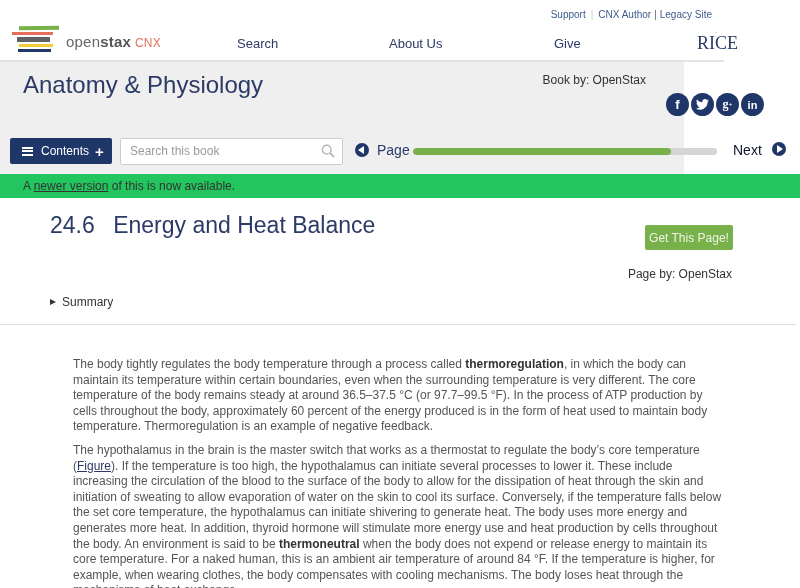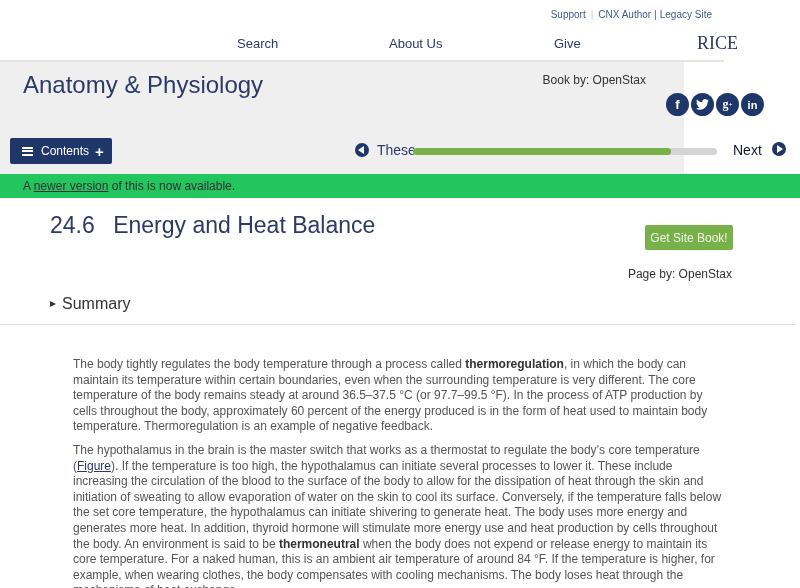--- a/index.html
+++ b/index.html
@@ -38,37 +38,45 @@
   .progress { position: absolute; left: 413px; top: 86px; width: 304px; height: 7px; background: #d5d5d5; border-radius: 4px; overflow: hidden; }
   .progress .fill { height: 100%; background: #78b04a; border-radius: 4px; }
   .next { position: absolute; left: 733px; top: 80px; display: flex; font-size: 14px; color: #0f172a; }
   .next .label { margin-right: 10px; }
   .notice { position: absolute; left: 0; top: 174px; width: 800px; height: 24px; background: #22c55e; font-size: 12px; color: #333; padding: 5px 0 0 23px; }
   .notice a { color: #333; text-decoration: underline; }
   .page-title { position: absolute; left: 50px; top: 212px; font-size: 23px; color: #2b3a66; }
   .page-title .num { margin-right: 12px; }
   .get-book { position: absolute; left: 645px; top: 225px; width: 88px; height: 25px; background: #78b04a; color: #eef5e6; border-radius: 2px; font-size: 12px; display: flex; align-items: center; justify-content: center; }
   .page-by { position: absolute; right: 68px; top: 267px; font-size: 12px; color: #333; }
-  .summary { position: absolute; left: 50px; top: 295px; font-size: 16px; color: #333; display: flex; align-items: center; }
+  .summary { position: absolute; left: 50px; top: 295px; font-size: 12px; color: #333; display: flex; align-items: center; }
   .summary .tri { width: 0; height: 0; border-left: 6px solid #333; border-top: 3.5px solid transparent; border-bottom: 3.5px solid transparent; margin-right: 6px; }
   .divider { position: absolute; left: 0; top: 324px; width: 796px; height: 1px; background: #ddd; }
   .body-text { position: absolute; left: 73px; width: 655px; font-size: 12px; line-height: 15.6px; color: #555; }
   .body-text b { color: #333; }
   .body-text a { color: #2b3a66; text-decoration: underline; }
   .p1 { top: 357px; }
   .p2 { top: 443px; }
 </style>
 </head>
 <body>
 
 <div class="topbar">
   <div class="util-links">
     <span>Support</span><span class="util-sep">|</span><span>CNX Author</span><span class="util-sep2">|</span><span>Legacy Site</span>
   </div>
 
+  <div class="logo">
+    <div class="bar" style="left:7px;top:1px;width:40px;height:4px;background:#78b04a;transform:rotate(-1deg);"></div>
+    <div class="bar" style="left:0;top:7px;width:41px;background:#e4705c;"></div>
+    <div class="bar" style="left:5px;top:12px;width:33px;height:5px;background:#5f6163;"></div>
+    <div class="bar" style="left:7px;top:19px;width:34px;background:#f2cd38;"></div>
+    <div class="bar" style="left:6px;top:24px;width:33px;background:#1f3768;"></div>
+    <div class="logo-text"><span>open</span><b>stax</b><span class="cnx">CNX</span></div>
+  </div>
 
   <div class="nav-item" style="left:237px;">Search</div>
   <div class="nav-item" style="left:389px;">About Us</div>
   <div class="nav-item" style="left:554px;">Give</div>
 
   <div class="rice">
     <svg width="16" height="20" viewBox="0 0 16 20">
       <path d="M1 1 H15 V10 C15 15 8 19 8 19 C8 19 1 15 1 10 Z" fill="#5b6f96"></path>
       <path d="M3 8 L8 4 L13 8 M3 12 L8 8 L13 12" stroke="#fff" stroke-width="1.5" fill="none"></path>
     </svg>
@@ -93,24 +101,31 @@
   <div class="contents-btn">
     <span class="list-ic">
         <i style="top:0"></i>
         <i style="top:3.5px"></i>
         <i style="top:7px"></i>
       </span>
     <span>Contents</span>
     <span class="plus">+</span>
   </div>
 
+  <div class="search-box">
+    <input type="text" placeholder="Search this book" style="">
+    <svg class="search-ic" viewBox="0 0 16 16">
+      <circle cx="6.5" cy="6.5" r="5" stroke="#b5b5b5" stroke-width="1.6" fill="none"></circle>
+      <line x1="10.2" y1="10.2" x2="15" y2="15" stroke="#b5b5b5" stroke-width="2"></line>
+    </svg>
+  </div>
 
   <div class="back">
     <span class="circ left"></span>
-    <span class="label">These</span>
+    <span class="label">Page</span>
   </div>
 
   <div class="progress">
     <div class="fill" style="width:85%;"></div>
   </div>
 
   <div class="next">
     <span class="label">Next</span>
     <span class="circ right"></span>
   </div>
@@ -118,21 +133,21 @@
 
 <div class="notice">
   <span>A </span><a>newer version</a><span> of this is now available.</span>
 </div>
 
 <div class="page-title">
   <span class="num">24.6</span>
   <span>Energy and Heat Balance</span>
 </div>
 
-<div class="get-book">Get Site Book!</div>
+<div class="get-book">Get This Page!</div>
 <div class="page-by">Page by: OpenStax</div>
 
 <div class="summary">
   <span class="tri"></span>
   <span>Summary</span>
 </div>
 
 <div class="divider"></div>
 
 <p class="body-text p1"><span>The body tightly regulates the body temperature through a process called </span><b>thermoregulation</b><span>, in which the body can maintain its temperature within certain boundaries, even when the surrounding temperature is very different. The core temperature of the body remains steady at around 36.5–37.5 °C (or 97.7–99.5 °F). In the process of ATP production by cells throughout the body, approximately 60 percent of the energy produced is in the form of heat used to maintain body temperature. Thermoregulation is an example of negative feedback.</span></p>

